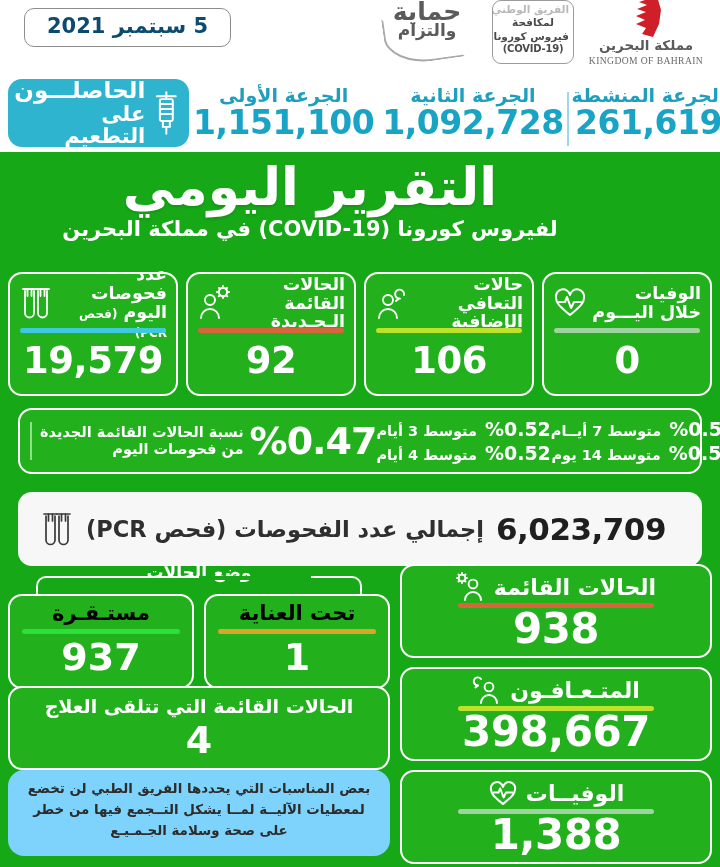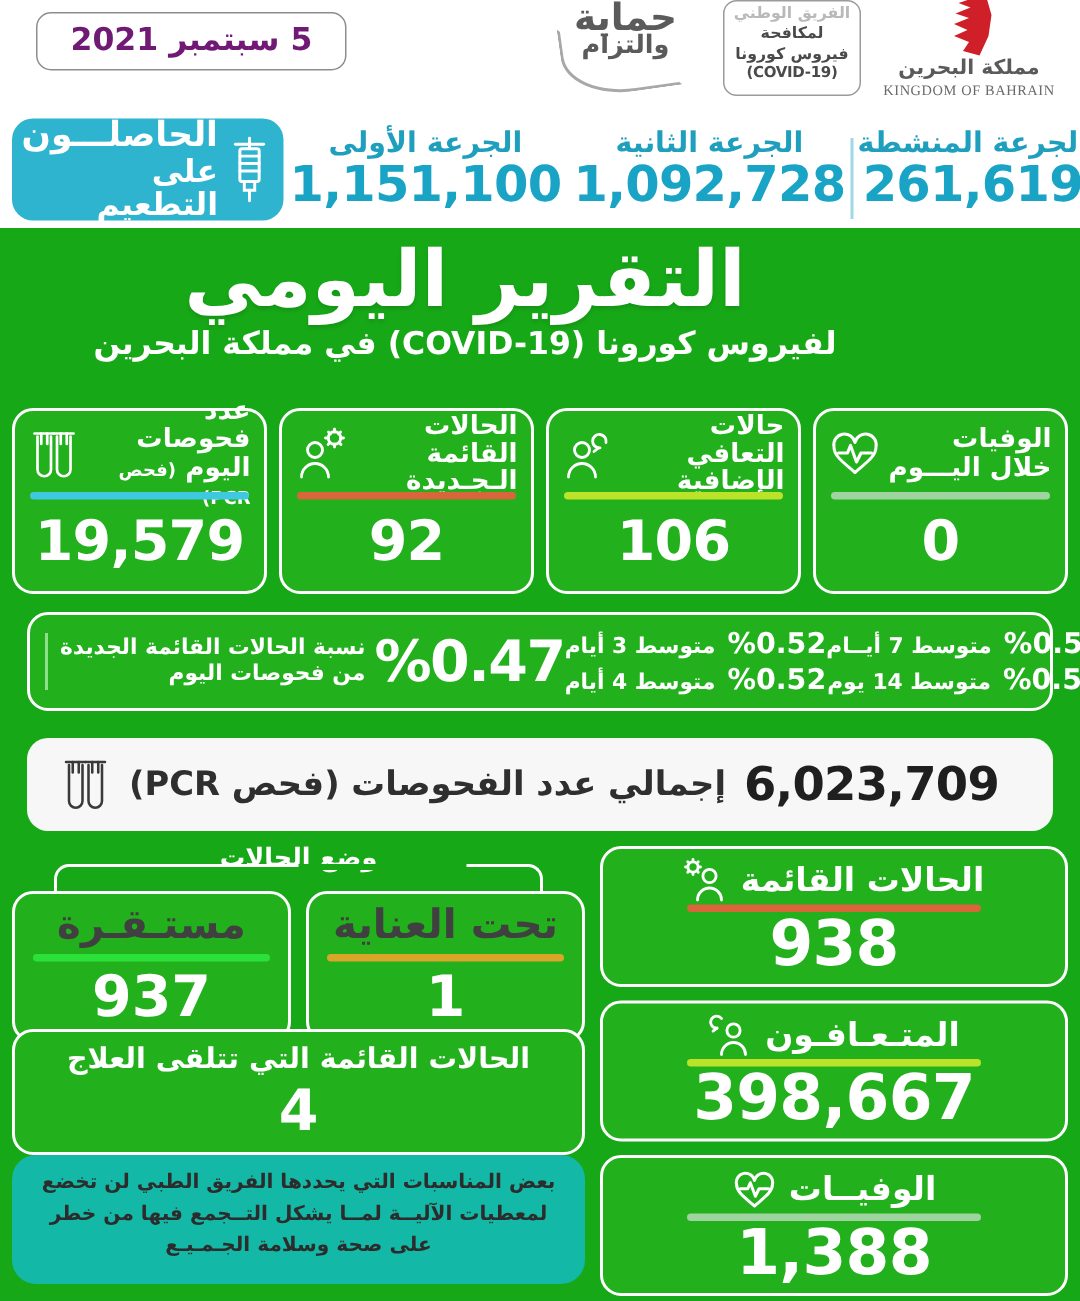--- a/index.html
+++ b/index.html
@@ -23,21 +23,21 @@
     background: #ffffff;
   }
 
   .date-badge {
     position: absolute; top: 8px; left: 24px;
     border: 1.6px solid #8d8d8d;
     border-radius: 10px;
     padding: 6px 22px 8px;
     font-size: 21px;
     font-weight: bold;
-    color: #701a75;
+    color: #0c4a6e;
     letter-spacing: 0px;
     white-space: nowrap;
     line-height: 1.1;
   }
 
   
   .logos {
     position: absolute; top: 0px; left: 352px;
     width: 360px; height: 70px;
     display: flex; align-items: flex-start;
@@ -65,21 +65,21 @@
     width: 78px; height: 48px;
     border: 2.4px solid #9a9a9a;
     border-top-color: transparent;
     border-right-color: transparent;
     border-radius: 0 0 0 60% ;
     transform: rotate(-8deg);
     opacity: .85;
   }
 
   .logo-taskforce {
-    width: 92px; height: 64px;
+    width: 82px; height: 64px;
     border: 1.5px solid #9b9b9b;
     border-radius: 9px;
     padding: 2px 4px 3px;
     text-align: center;
     color: #4a4a4a;
     overflow: hidden;
   }
   .logo-taskforce div {
     font-size: 10.5px; font-weight: bold; line-height: 1.28;
     white-space: nowrap;
@@ -253,21 +253,21 @@
     display: flex; flex-direction: row-reverse;
     align-items: baseline; justify-content: center; gap: 8px;
     color: #ffffff; white-space: nowrap;
   }
   .avg-cell .a-lbl { font-size: 14.5px; font-weight: bold; }
   .avg-cell .a-val { font-size: 19px; font-weight: bold; }
 
   
   .total-bar {
     position: absolute; top: 492px; left: 18px;
-    width: 684px; height: 62px;
+    width: 684px; height: 74px;
     background: #f7f7f7;
     border-radius: 14px;
     display: flex; flex-direction: row-reverse;
     align-items: center; gap: 12px;
     padding: 0 22px;
   }
   .total-bar .tb-icon { width: 34px; height: 40px; flex: 0 0 auto; }
   .total-bar .tb-label {
     font-size: 22.5px; font-weight: bold; color: #2f2f2f;
     white-space: nowrap;
@@ -314,22 +314,22 @@
   }
   .status-card {
     flex: 1 1 0;
     background: #22b01d;
     border: 2px solid #ffffff;
     border-radius: 14px;
     padding: 6px 10px 8px;
     text-align: center;
   }
   .status-card .stc-label {
-    color: #404040; font-weight: bold;
-    font-size: 27px; letter-spacing: 1.5px;
+    color: #000000; font-weight: bold;
+    font-size: 21px; letter-spacing: 1.5px;
     line-height: 1.1;
   }
   .status-card .stc-rule {
     height: 5px; border-radius: 3px; margin: 4px 2px 2px;
   }
   .status-card .stc-num {
     color: #ffffff; font-weight: bold;
     font-size: 38px; line-height: 1.12;
   }
 
@@ -346,21 +346,21 @@
     font-size: 19px; letter-spacing: .5px; line-height: 1.15;
   }
   .treat-card .tc-num {
     color: #ffffff; font-weight: bold;
     font-size: 38px; line-height: 1.1; margin-top: 2px;
   }
 
   .note-card {
     position: absolute; top: 208px; right: 0; left: 0;
     height: 86px;
-    background: #14b8a6;
+    background: #7dd3fc;
     border-radius: 16px;
     padding: 9px 16px;
     text-align: center;
   }
   .note-card p {
     color: #2c2c2c; font-size: 13.4px;
     font-weight: bold; line-height: 1.55;
   }
 
   

